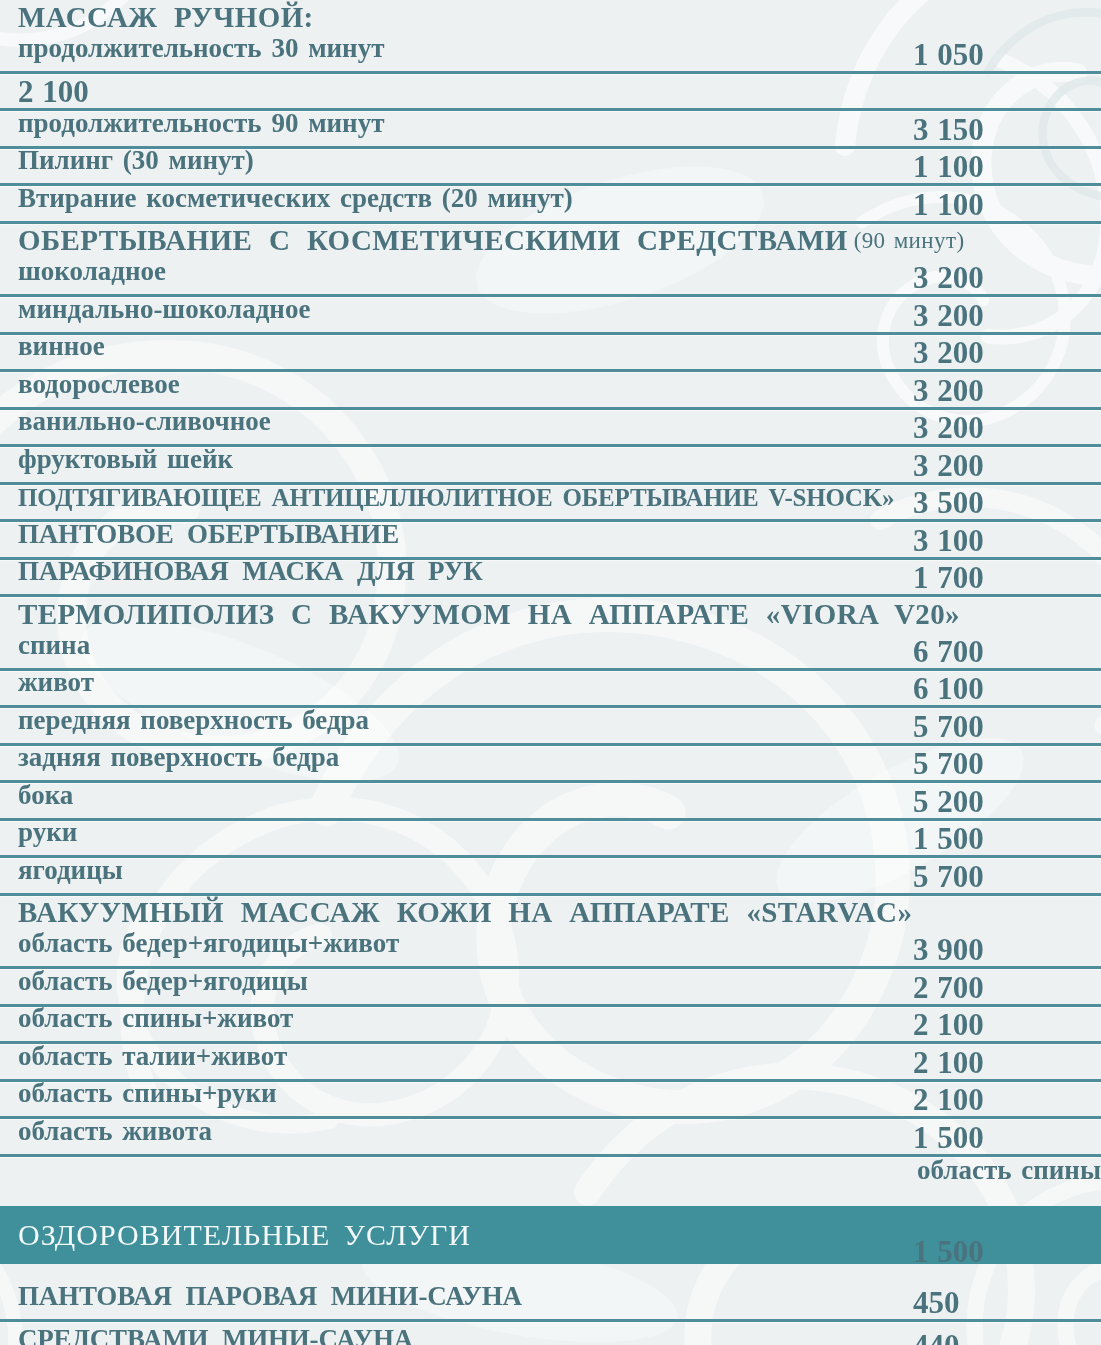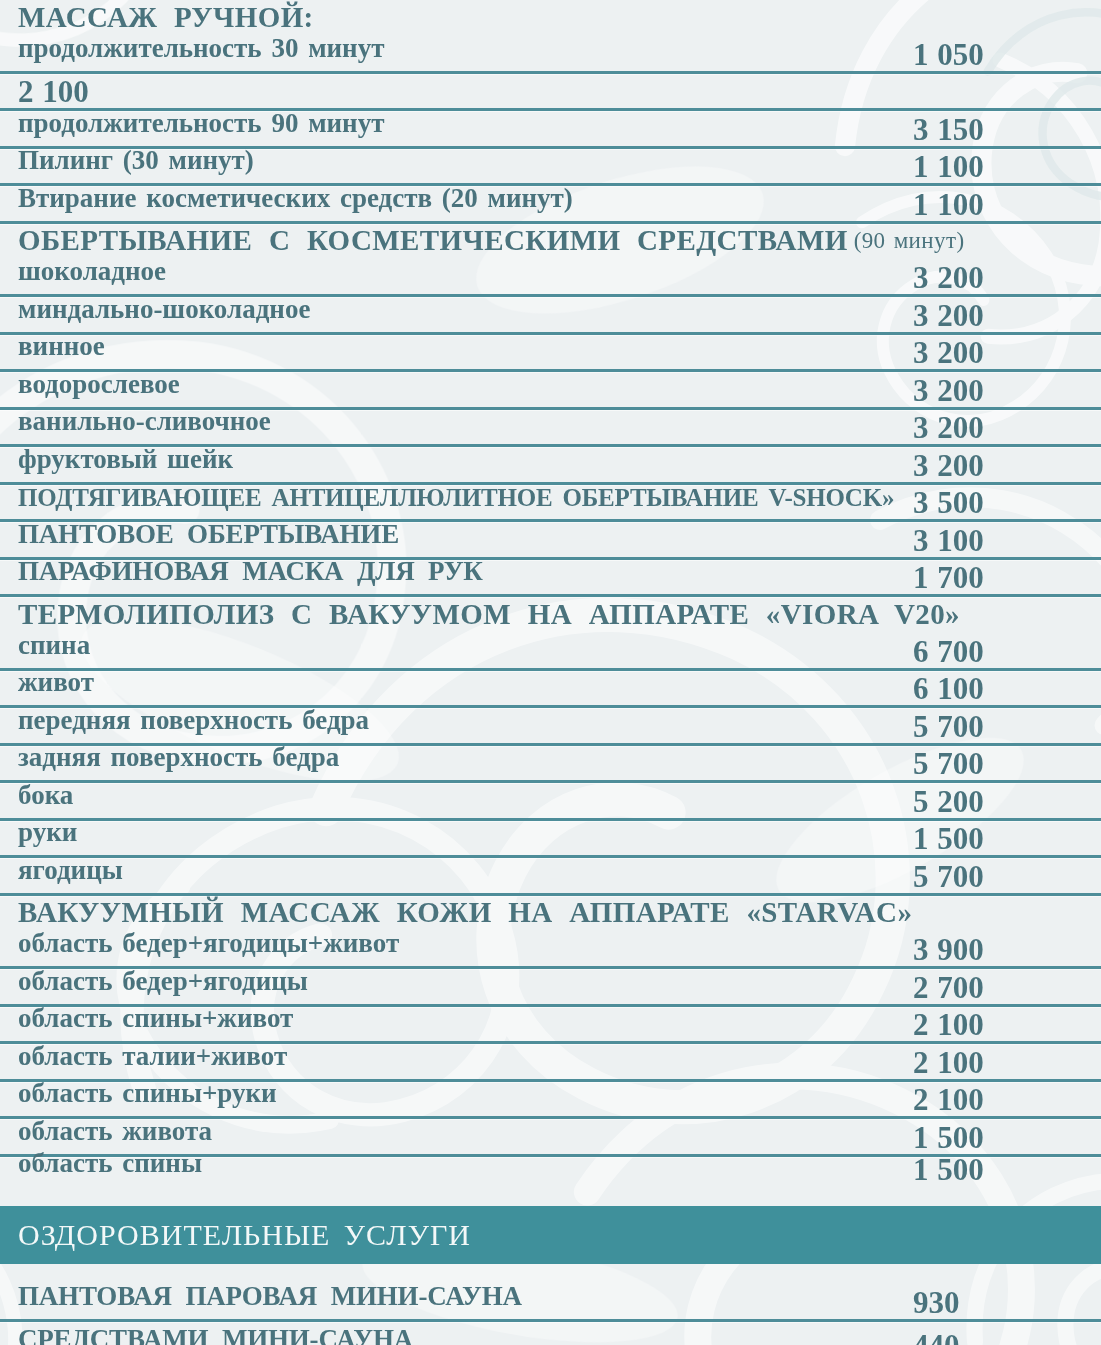--- a/index.html
+++ b/index.html
@@ -33,21 +33,21 @@
     height:37.5px;display:flex;align-items:flex-end;
     padding:0 0 1px 18px;
     border-bottom:3px solid var(--line-color);
     box-shadow:0 1px 0 rgba(255,255,255,.55);
     white-space:nowrap;
   }
   .row .label{flex:1;font-weight:bold;font-size:27px;word-spacing:3px;line-height:1;padding-bottom:8px;}
   .row .price{width:188px;font-weight:bold;font-size:31px;line-height:1;word-spacing:1px;margin-top:44px;}
   .row.caps .label{font-size:27px;letter-spacing:-0.2px;word-spacing:7px;}
   .row.compact .label{font-size:25px;word-spacing:4px;}
-  .row.noline{border-bottom:none;box-shadow:none;height:31px;padding-bottom:3px;}
+  .row.noline{border-bottom:none;box-shadow:none;height:31px;padding-bottom:3px;flex-direction:column;}
 
   .band{
     margin-top:18px;height:58px;background:var(--band-background);
     display:flex;align-items:center;padding-left:18px;
     color:var(--band-text-color);font-size:30px;letter-spacing:1px;word-spacing:5px;
   }
   .band + .row{height:58px;}
   .row.last{height:40px;border-bottom:none;box-shadow:none;}
 </style>
 </head>
@@ -208,20 +208,20 @@
       </div>
       <div class="row noline">
         <span class="label">область спины</span>
         <span class="price">1 500</span>
       </div>
       <div class="band">
         <span>ОЗДОРОВИТЕЛЬНЫЕ УСЛУГИ</span>
       </div>
       <div class="row caps">
         <span class="label">ПАНТОВАЯ ПАРОВАЯ МИНИ-САУНА</span>
-        <span class="price">930</span>
+        <span class="price">450</span>
       </div>
       <div class="row caps last">
         <span class="label">СРЕДСТВАМИ МИНИ-САУНА</span>
         <span class="price">440</span>
       </div>
     </div>
 </div>
 
 </body></html>

